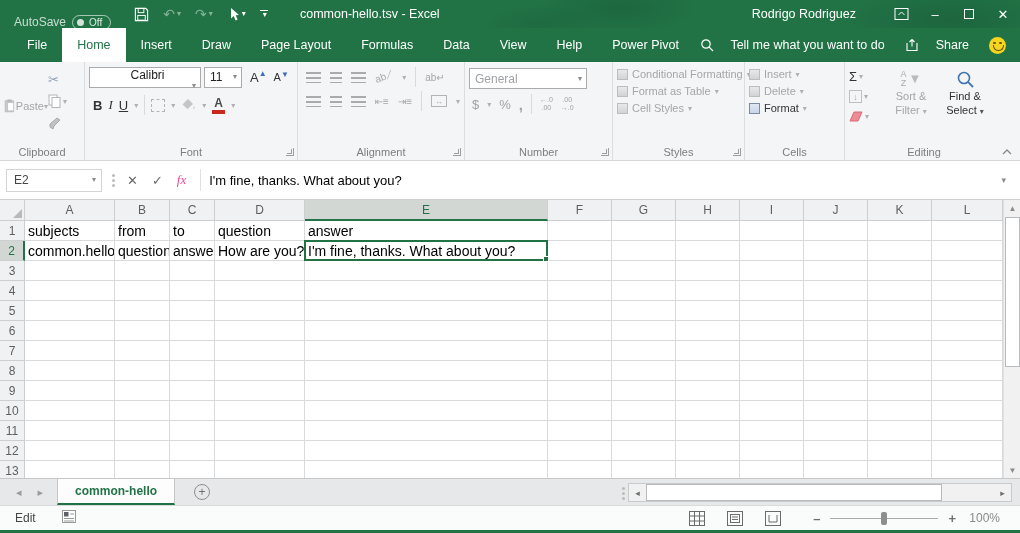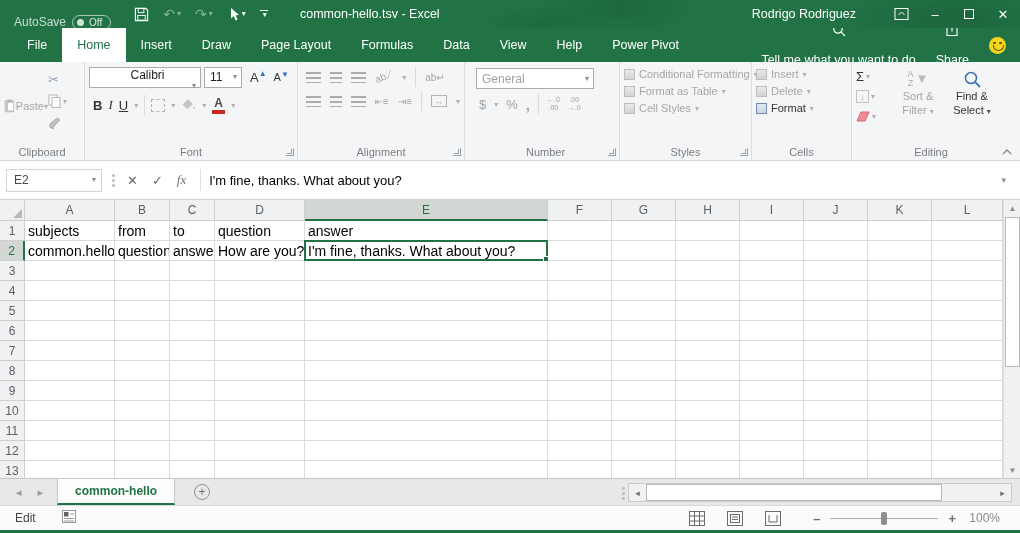--- a/index.html
+++ b/index.html
@@ -22,21 +22,21 @@
   .win-title { position:absolute; left:300px; right:300px; font-size:12.5px; color:#fff; pointer-events:none; }
   .tb-right { margin-left:auto; display:flex; align-items:center; height:100%; }
   .user-name { font-size:12.5px; margin-right:28px; }
   .win-btn { width:34px; height:100%; display:flex; align-items:center; justify-content:center; font-size:13px; color:#fff; }
 
   
   .tabs { height:34px; background:#217346; display:flex; align-items:stretch; padding-left:12px; flex:0 0 auto; }
   .tab { color:#fff; font-size:12.5px; padding:0 15px; display:flex; align-items:center; }
   .tab.active { background:#fff; color:#217346; }
   .tabs-right { margin-left:auto; display:flex; align-items:center; gap:20px; padding-right:14px; color:#fff; font-size:12.5px; }
-  .tellme, .share { display:flex; align-items:center; gap:16px;flex-direction:column; }
+  .tellme, .share { display:flex; align-items:center; gap:16px; }
   .smiley { width:17px; height:17px; border-radius:50%; background:#f6d51e; position:relative; }
   .smiley::before { content:''; position:absolute; left:4px; top:5px; width:2.5px; height:2.5px; background:#6b5200; border-radius:50%; box-shadow:6px 0 0 #6b5200; }
   .smiley::after { content:''; position:absolute; left:4px; top:8px; width:9px; height:5px; border:1.5px solid #6b5200; border-top:none; border-radius:0 0 9px 9px; }
 
   
   .ribbon { height:99px; background:#f4f5f6; border-bottom:1px solid #d5d6d7; display:flex; position:relative; flex:0 0 auto; font-size:11px; color:#444; }
   .group { position:relative; border-right:1px solid #dcddde; padding:3px 4px 16px; flex:0 0 auto; }
   .group-label { position:absolute; left:0; right:0; bottom:2px; text-align:center; font-size:11px; color:#7b7e81; }
   .dlg { position:absolute; right:3px; bottom:4px; width:8px; height:8px; border-right:1px solid #9aa0a3; border-bottom:1px solid #9aa0a3; }
   .dlg::before { content:''; position:absolute; right:1px; bottom:1px; width:4px; height:4px; border-right:1px solid #9aa0a3; border-bottom:1px solid #9aa0a3; }
@@ -65,21 +65,21 @@
   .fontcolor { display:flex; flex-direction:column; align-items:center; line-height:1; }
   .fontcolor .bar { width:13px; height:4px; margin-top:1px; }
 
   .align-grp { width:167px; }
   .bars { width:15px; height:11px; background:repeating-linear-gradient(to bottom, #a9abad 0 2px, transparent 2px 5px); }
   .bars.c { width:12px; }
   .ic-row { display:flex; align-items:center; gap:9px; height:24px; padding-left:4px; }
   .tinytxt { font-size:10px; color:#a6a6a6; }
   .mergebox { width:16px; height:12px; border:1px solid #b4b4b4; display:flex; align-items:center; justify-content:center; font-size:8px; color:#a6a6a6; }
 
-  .num-grp { width:148px;margin-left:7px; }
+  .num-grp { width:148px; }
   .num-grp .combo { width:118px; color:#9fa2a5; }
   .numrow { display:flex; align-items:center; gap:8px; margin-top:5px; padding-left:3px; color:#a0a3a6; }
   .dec { display:flex; flex-direction:column; font-size:7px; line-height:1.15; color:#9fa2a5; text-align:center; }
 
   .styles-grp { width:132px; display:flex; flex-direction:column; gap:5px; padding-top:6px; }
   .style-item { display:flex; align-items:center; gap:4px; color:#a6a6a6; font-size:11px; white-space:nowrap; }
   .sq { width:11px; height:11px; border:1px solid #bcbdbf; background:linear-gradient(#e8e9ea,#d2d3d5); flex:0 0 auto; }
 
   .cells-grp { width:100px; display:flex; flex-direction:column; gap:5px; padding-top:6px; }
   .cell-item { display:flex; align-items:center; gap:4px; font-size:11px; }
@@ -95,21 +95,21 @@
   .bigbtn .ic { height:22px; display:flex; align-items:center; }
   .collapse { position:absolute; right:8px; bottom:4px; width:10px; height:8px; }
 
   
   .fbar { height:39px; background:#fff; border-bottom:1px solid #d0d1d2; display:flex; align-items:center; padding:0 6px; flex:0 0 auto; }
   .namebox { width:96px; height:23px; border:1px solid #d4d4d4; display:flex; align-items:center; font-size:12px; color:#444; padding-left:7px; }
   .namebox .chev { margin-left:auto; margin-right:5px; color:#8a8a8a; }
   .dots3 { width:3px; height:3px; border-radius:50%; background:#bcbcbc; box-shadow:0 -5px 0 #bcbcbc, 0 5px 0 #bcbcbc; margin:0 10px; }
   .fbtns { display:flex; align-items:center; gap:14px; padding:0 6px 0 2px; }
   .fb { font-size:13px; color:#6a6a6a; }
-  .fx { font-style:italic; font-family:"Liberation Serif", serif; color:#737373; font-size:13px; }
+  .fx { font-style:italic; font-family:"Liberation Serif", serif; color:#ec4899; font-size:13px; }
   .fdiv { width:1px; height:22px; background:#e0e0e0; margin:0 8px; }
   .finput { flex:1; font-size:13px; color:#000; font-family:"Liberation Sans", sans-serif; }
   .fexpand { color:#8a8a8a; font-size:9px; padding:0 8px; }
 
   
   .gridwrap { flex:1 1 auto; display:flex; overflow:hidden; background:#fff; }
   .sheet { position:relative; width:1003px; overflow:hidden; }
   .grid-row { display:flex; }
   .hdr { background:#f0f1f2; color:#5d6063; font-size:12px; display:flex; align-items:center; justify-content:center; border-right:1px solid #cdcecf; border-bottom:1px solid #cdcecf; flex:0 0 auto; }
   .colhdr { height:21px; }

